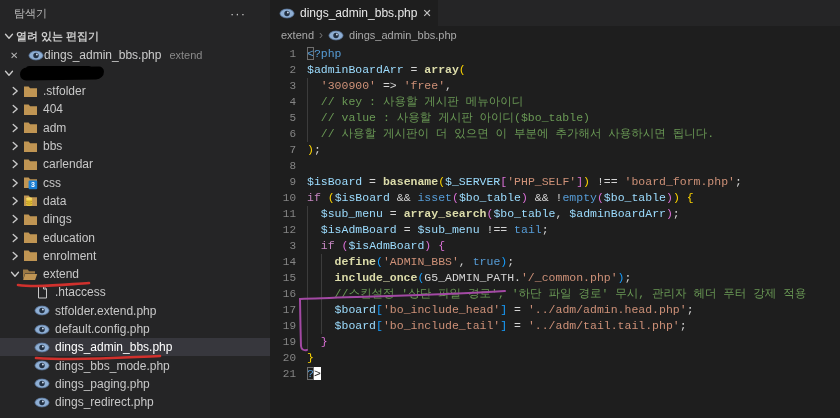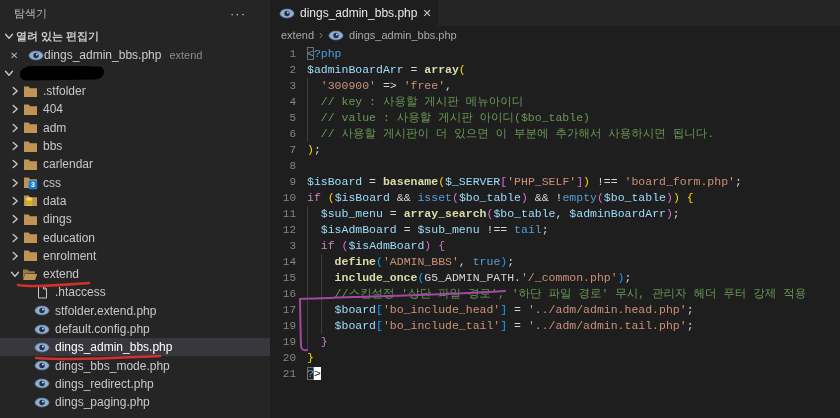--- a/index.html
+++ b/index.html
@@ -310,31 +310,31 @@
           <span class="lbl">dings_bbs_mode.php</span>
         </div>
         <div class="trow file">
           <span class="fic">
             <svg width="16" height="11" viewBox="0 0 16 11">
               <ellipse cx="8" cy="5.5" rx="7" ry="4.4" fill="#8fafd4" stroke="#5f7ea6" stroke-width="0.8"></ellipse>
               <circle cx="8" cy="5.5" r="2.7" fill="#223042"></circle>
               <circle cx="8.9" cy="4.5" r="0.9" fill="#d4e2f4"></circle>
             </svg>
           </span>
+          <span class="lbl">dings_paging.php</span>
+        </div>
+        <div class="trow file">
+          <span class="fic">
+            <svg width="16" height="11" viewBox="0 0 16 11">
+              <ellipse cx="8" cy="5.5" rx="7" ry="4.4" fill="#8fafd4" stroke="#5f7ea6" stroke-width="0.8"></ellipse>
+              <circle cx="8" cy="5.5" r="2.7" fill="#223042"></circle>
+              <circle cx="8.9" cy="4.5" r="0.9" fill="#d4e2f4"></circle>
+            </svg>
+          </span>
           <span class="lbl">dings_redirect.php</span>
-        </div>
-        <div class="trow file">
-          <span class="fic">
-            <svg width="16" height="11" viewBox="0 0 16 11">
-              <ellipse cx="8" cy="5.5" rx="7" ry="4.4" fill="#8fafd4" stroke="#5f7ea6" stroke-width="0.8"></ellipse>
-              <circle cx="8" cy="5.5" r="2.7" fill="#223042"></circle>
-              <circle cx="8.9" cy="4.5" r="0.9" fill="#d4e2f4"></circle>
-            </svg>
-          </span>
-          <span class="lbl">dings_paging.php</span>
         </div>
       </div>
 
     <svg class="sb-annot" width="270" height="418" viewBox="0 0 270 418">
       <path class="red-stroke" d="M18,285 C40,288 70,284 89,283" fill="none" stroke="#d0312d" stroke-width="2.6" stroke-linecap="round"></path>
       <path class="red-stroke" d="M36,358 C80,361 130,357 160,356" fill="none" stroke="#d0312d" stroke-width="2.6" stroke-linecap="round"></path>
     </svg>
   </aside>
 
   <main class="main">
@@ -379,21 +379,21 @@
         <div class="cl"><span class="ln">8</span><span class="lt"></span></div>
         <div class="cl"><span class="ln">9</span><span class="lt"><span class="var">$isBoard</span><span class="pun"> = </span><span class="fn">basename</span><span class="b1">(</span><span class="var">$_SERVER</span><span class="b2">[</span><span class="str">'PHP_SELF'</span><span class="b2">]</span><span class="b1">)</span><span class="pun"> !== </span><span class="str">'board_form.php'</span><span class="pun">;</span></span></div>
         <div class="cl"><span class="ln">10</span><span class="lt"><span class="kw">if</span><span class="pun"> </span><span class="b1">(</span><span class="var">$isBoard</span><span class="pun"> &amp;&amp; </span><span class="kw2">isset</span><span class="b2">(</span><span class="var">$bo_table</span><span class="b2">)</span><span class="pun"> &amp;&amp; !</span><span class="kw2">empty</span><span class="b2">(</span><span class="var">$bo_table</span><span class="b2">)</span><span class="b1">)</span><span class="pun"> </span><span class="b1">{</span></span></div>
         <div class="cl"><span class="ln">11</span><span class="lt"><span class="pun">  </span><span class="var">$sub_menu</span><span class="pun"> = </span><span class="fn">array_search</span><span class="b2">(</span><span class="var">$bo_table</span><span class="pun">, </span><span class="var">$adminBoardArr</span><span class="b2">)</span><span class="pun">;</span></span></div>
         <div class="cl"><span class="ln">12</span><span class="lt"><span class="pun">  </span><span class="var">$isAdmBoard</span><span class="pun"> = </span><span class="var">$sub_menu</span><span class="pun"> !== </span><span class="kw2">tail</span><span class="pun">;</span></span></div>
         <div class="cl"><span class="ln">3</span><span class="lt"><span class="pun">  </span><span class="kw">if</span><span class="pun"> </span><span class="b2">(</span><span class="var">$isAdmBoard</span><span class="b2">)</span><span class="pun"> </span><span class="b2">{</span></span></div>
         <div class="cl"><span class="ln">14</span><span class="lt"><span class="pun">    </span><span class="fn">define</span><span class="b3">(</span><span class="str">'ADMIN_BBS'</span><span class="pun">, </span><span class="kw2">true</span><span class="b3">)</span><span class="pun">;</span></span></div>
         <div class="cl"><span class="ln">15</span><span class="lt"><span class="pun">    </span><span class="fn">include_once</span><span class="b3">(</span><span class="pun">G5_ADMIN_PATH</span><span class="pun">.</span><span class="str">'/_common.php'</span><span class="b3">)</span><span class="pun">;</span></span></div>
         <div class="cl"><span class="ln">16</span><span class="lt"><span class="pun">    </span><span class="com">//스킨설정 '상단 파일 경로', '하단 파일 경로' 무시, 관리자 헤더 푸터 강제 적용</span></span></div>
         <div class="cl"><span class="ln">17</span><span class="lt"><span class="pun">    </span><span class="var">$board</span><span class="b3">[</span><span class="str">'bo_include_head'</span><span class="b3">]</span><span class="pun"> = </span><span class="str">'../adm/admin.head.php'</span><span class="pun">;</span></span></div>
-        <div class="cl"><span class="ln">19</span><span class="lt"><span class="pun">    </span><span class="var">$board</span><span class="b3">[</span><span class="str">'bo_include_tail'</span><span class="b3">]</span><span class="pun"> = </span><span class="str">'../adm/admin.tail.php'</span><span class="pun">;</span></span></div>
+        <div class="cl"><span class="ln">19</span><span class="lt"><span class="pun">    </span><span class="var">$board</span><span class="b3">[</span><span class="str">'bo_include_tail'</span><span class="b3">]</span><span class="pun"> = </span><span class="str">'../adm/tail.tail.php'</span><span class="pun">;</span></span></div>
         <div class="cl"><span class="ln">19</span><span class="lt"><span class="pun">  </span><span class="b2">}</span></span></div>
         <div class="cl"><span class="ln">20</span><span class="lt"><span class="b1">}</span></span></div>
         <div class="cl"><span class="ln">21</span><span class="lt"><span class="kw2 match">?</span><span class="cursor">&gt;</span></span></div>
       </div>
 
     <svg class="ed-annot" width="570" height="418" viewBox="0 0 570 418">
       <path class="purple-stroke" d="M235,291 C170,295 80,297 30,299 C30,299 30.5,330 31,346 Q31.5,351 37,350" fill="none" stroke="#a349a4" stroke-width="2" stroke-linecap="round"></path>
     </svg>
   </main>
 </div>

